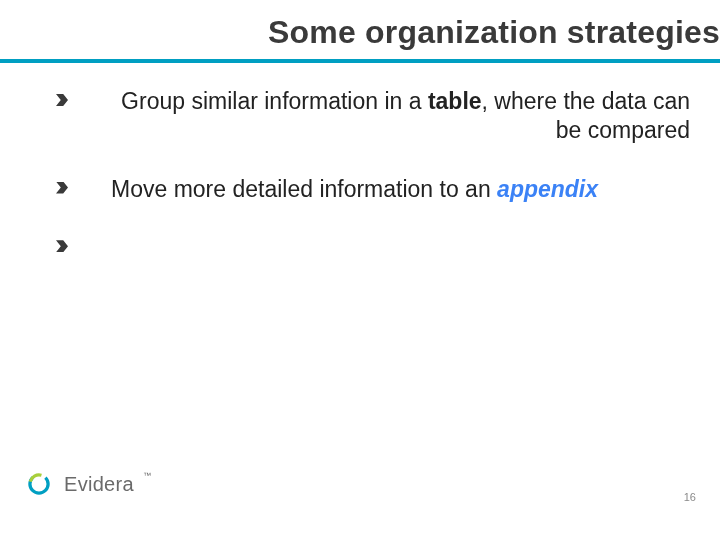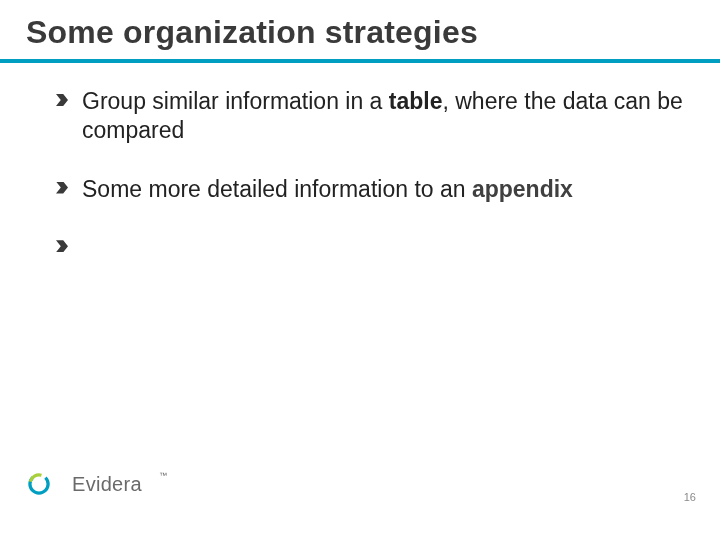--- a/index.html
+++ b/index.html
@@ -1,66 +1,67 @@
 <!DOCTYPE html>
 <html><head>
 <meta charset="utf-8">
 <style>
   * { margin: 0; padding: 0; box-sizing: border-box; }
   html, body { width: 720px; height: 540px; font-family: Arial, Helvetica, sans-serif; background: #fff; }
-  .slide { position: relative; width: 720px; height: 512px; background: #fff; }
+  .slide { position: relative; width: 720px; height: 512px; background: #fff; text-align: right; }
   .title {
     padding: 14px 0 8px 26px;
     font-size: 32px;
     font-weight: 700;
     color: #3a3a3a;
     letter-spacing: 0.2px;
   }
   .rule {
     height: 4px;
     background: #009fc2;
     width: 100%;
   }
   .content {
     padding: 24px 30px 0 56px;
   }
   .bullet-row {
     display: flex;
     align-items: flex-start;
     margin-bottom: 30px;
+    gap: 29px;
   }
   .bullet-mark {
     flex: 0 0 auto;
     width: 12px;
     height: 12px;
     margin-top: 7px;
     margin-right: 14px;
     background: #3a3a3a;
     clip-path: polygon(0 0, 60% 0, 100% 50%, 60% 100%, 0 100%, 40% 50%);
   }
   .bullet-text {
     font-size: 23px;
     line-height: 1.25;
     color: #222;
   }
   .bold { font-weight: 700; }
-  .teal-bold { font-weight: 700; color: #404040; }
+  .teal-bold { font-weight: 700; color: #3b82f6; font-style: italic; }
   .footer {
     position: absolute;
     left: 0; right: 0; bottom: 0;
     height: 56px;
     padding: 0 24px 0 26px;
     display: flex;
     align-items: center;
     justify-content: space-between;
   }
   .logo {
     display: flex;
     align-items: center;
-    gap: 20px;
+    gap: 12px;
   }
   .logo-mark { width: 26px; height: 26px; }
   .logo-text {
     font-size: 20px;
     color: #6a6a6a;
     font-weight: 400;
     letter-spacing: 0.3px;
   }
   .logo-tm {
     font-size: 8px;
@@ -88,21 +89,21 @@
     <div class="bullet-row">
       <div class="bullet-mark"></div>
       <div class="bullet-text">
         <span>Group similar information in a </span><span class="bold">table</span><span>, where the data can be compared</span>
       </div>
     </div>
 
     <div class="bullet-row">
       <div class="bullet-mark"></div>
       <div class="bullet-text">
-        <span>Some more detailed information to an </span><span class="teal-bold">appendix</span>
+        <span>Move more detailed information to an </span><span class="teal-bold">appendix</span>
       </div>
     </div>
 
     <div class="bullet-row">
       <div class="bullet-mark"></div>
     </div>
 
   </div>
 
   <div class="footer">

